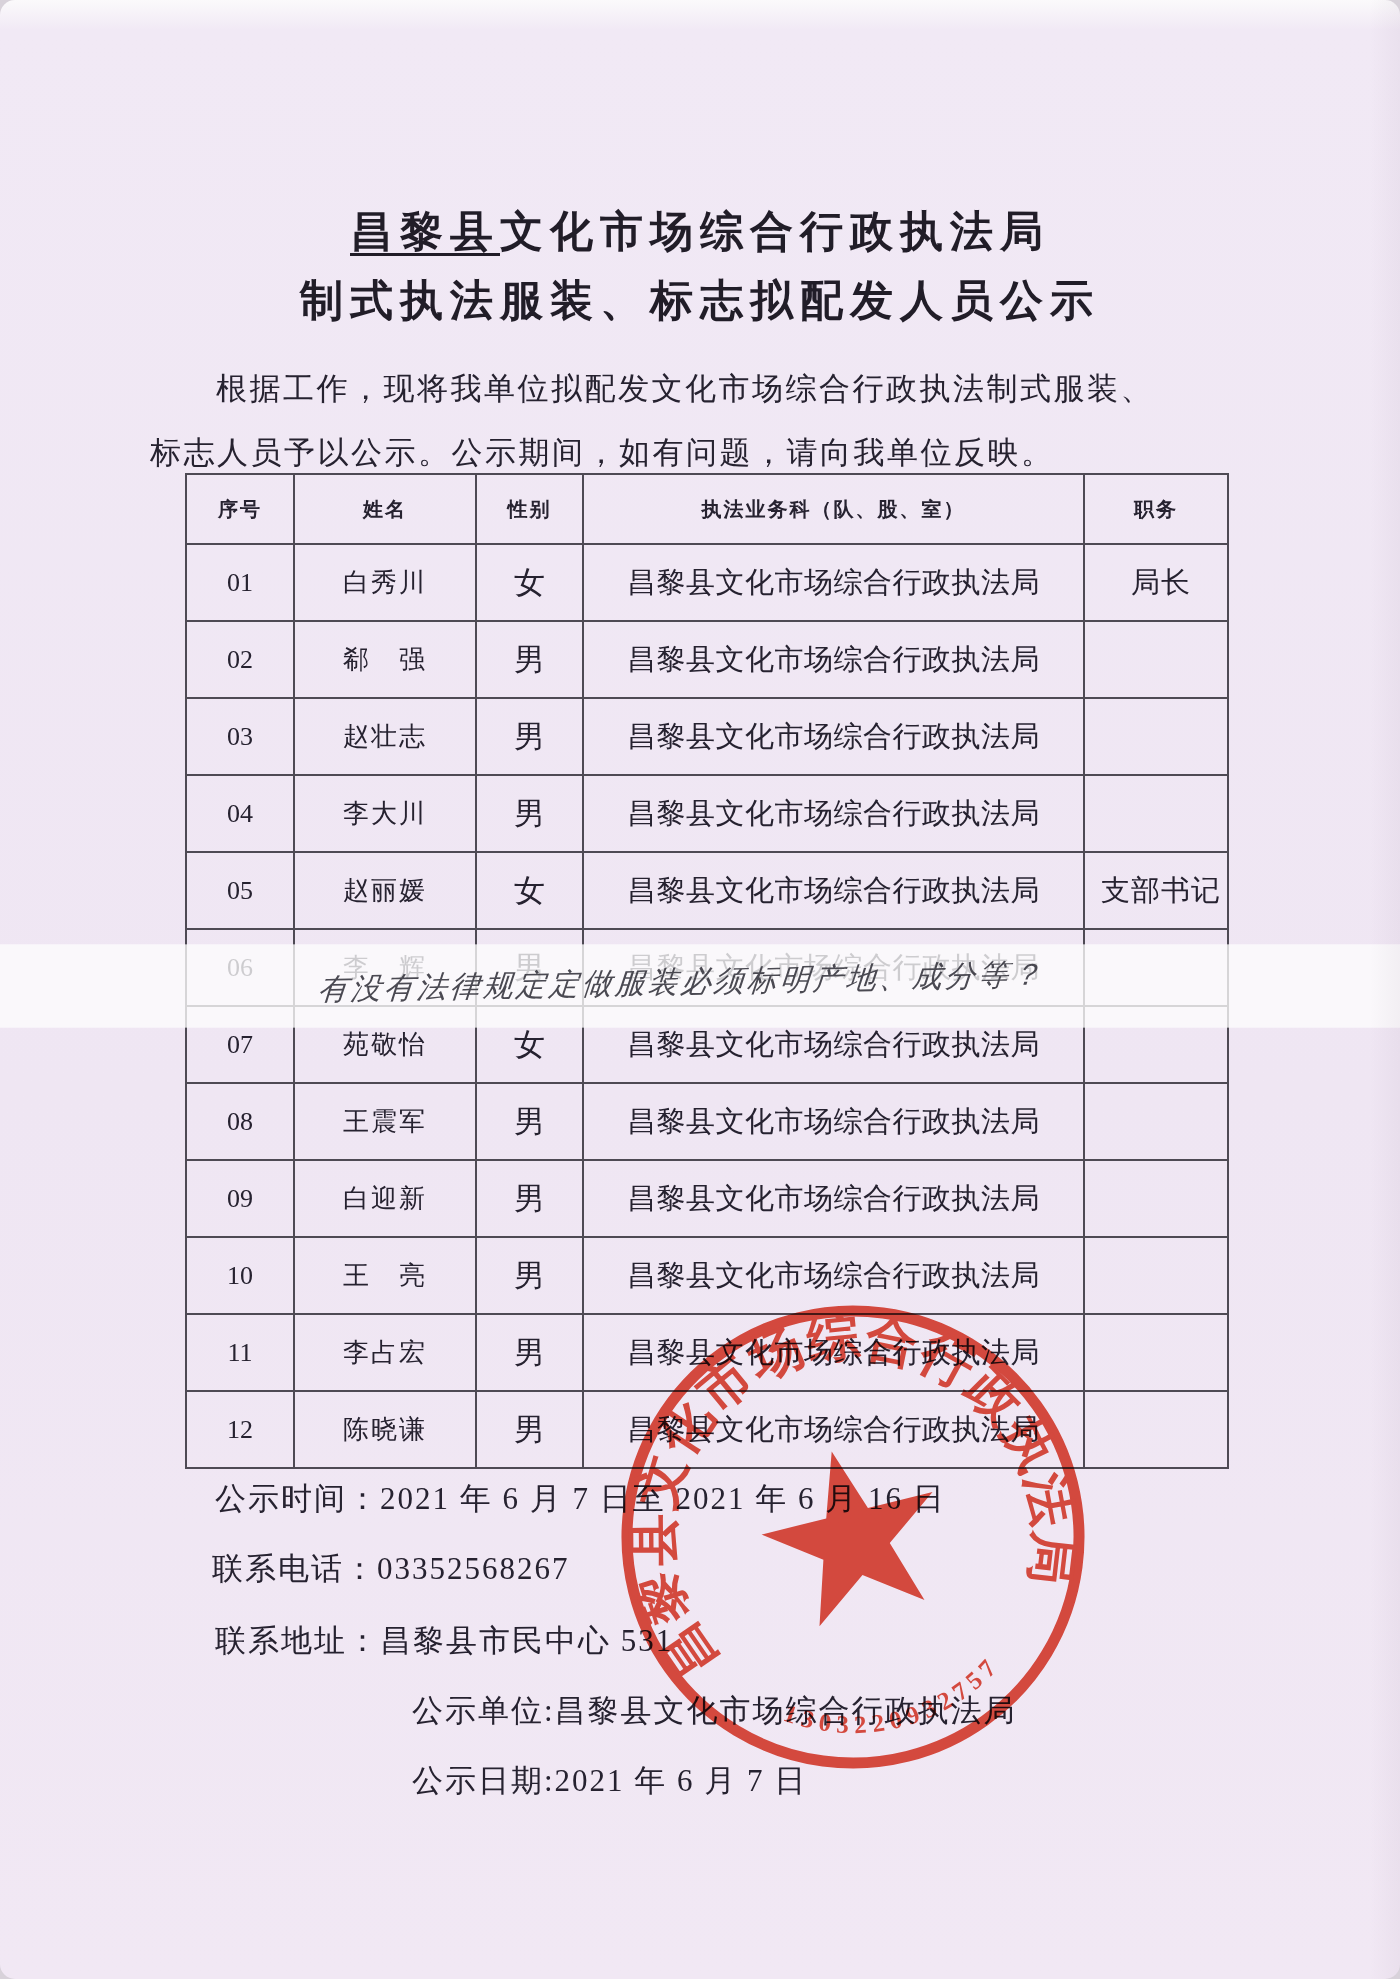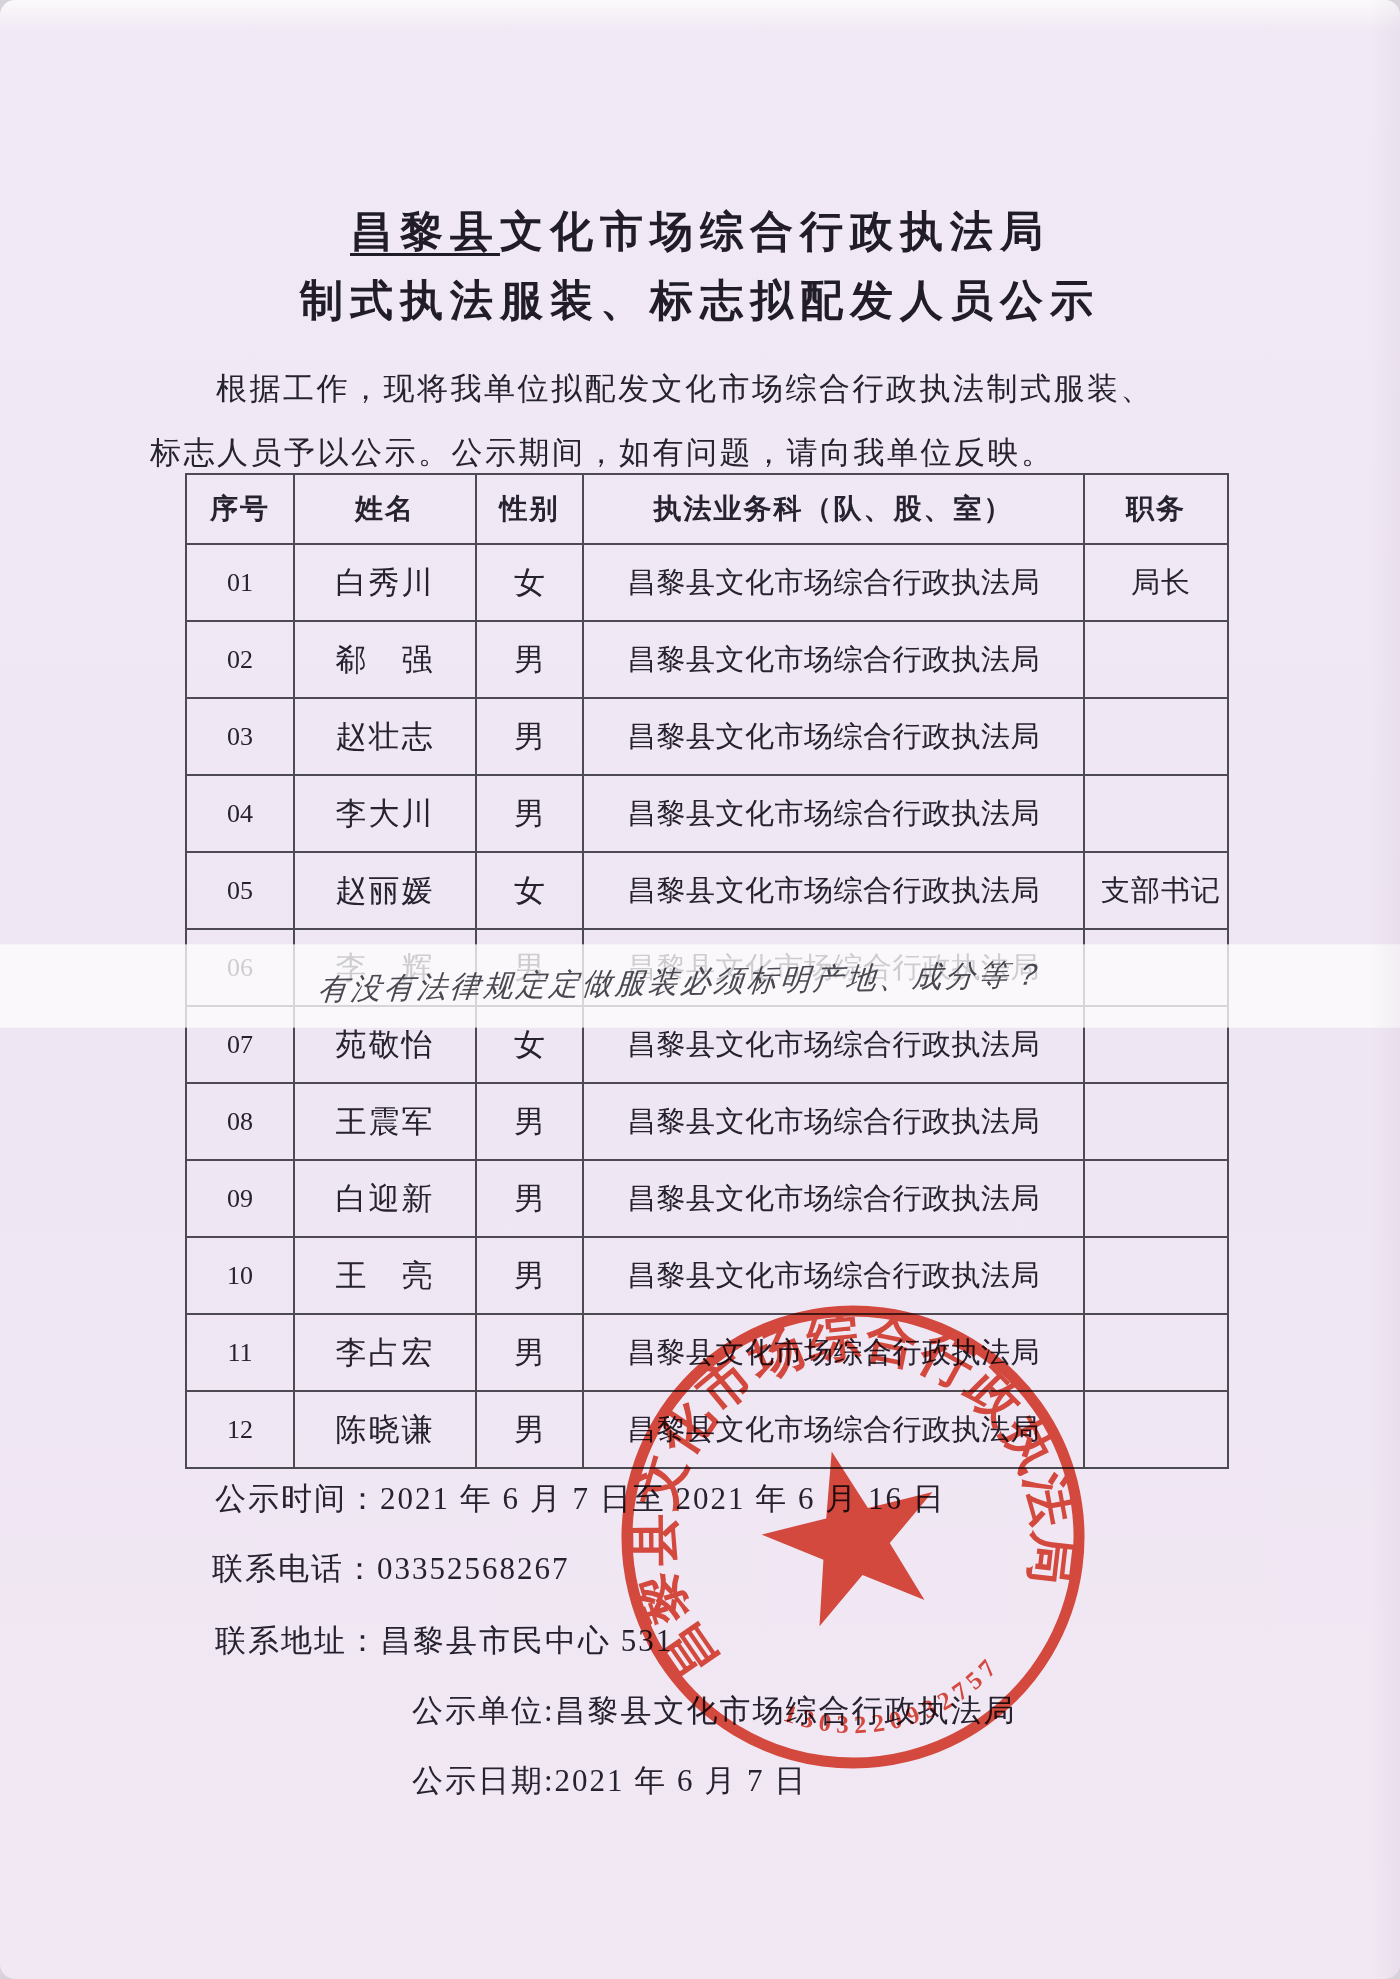--- a/index.html
+++ b/index.html
@@ -38,23 +38,23 @@
     background:transparent;
   }
   table.roster th, table.roster td{
     border:2px solid #4e4a54;
     text-align:center;vertical-align:middle;
     overflow:hidden;white-space:nowrap;
     color:#262230;
   }
   table.roster thead tr{height:70px;}
   table.roster tbody tr{height:77px;}
-  table.roster th{font-size:28px;font-weight:bold;letter-spacing:2px;}
+  table.roster th{font-size:20px;font-weight:bold;letter-spacing:2px;}
   td.col0{font-size:26px;font-family:"Liberation Serif","DejaVu Serif",serif;}
-  td.col1{font-size:31px;letter-spacing:2px;}
+  td.col1{font-size:26px;letter-spacing:2px;}
   td.col2{font-size:31px;}
   td.col3{font-size:29px;letter-spacing:.5px;}
   td.col4{font-size:29px;letter-spacing:1px;padding-left:11px;}
 
   .wash-strip{
     position:absolute;left:0;top:945px;width:1400px;height:82px;
     background:rgba(253,253,253,.78);
     box-shadow:0 1px 0 rgba(255,255,255,.5), 0 -1px 0 rgba(255,255,255,.5);
   }
   .handwriting{

